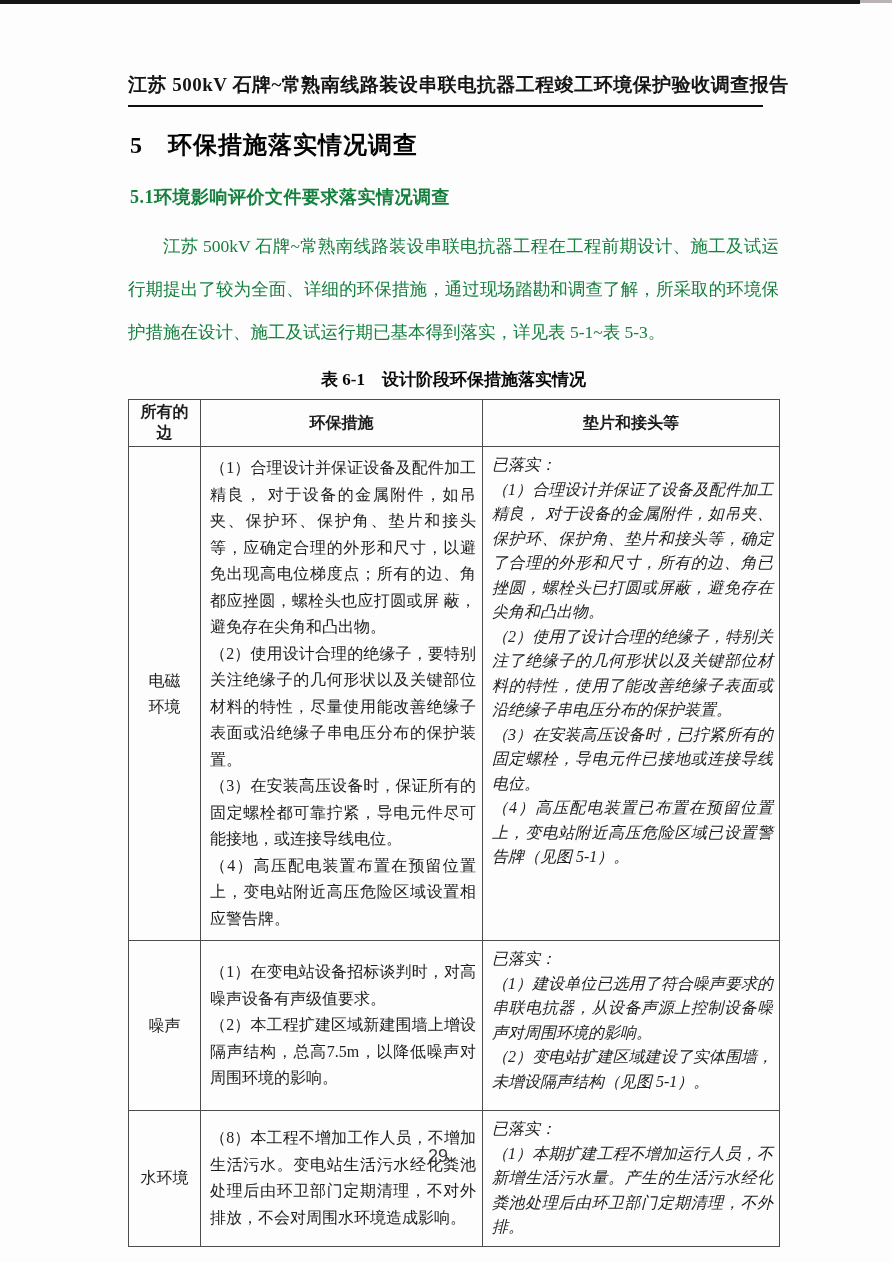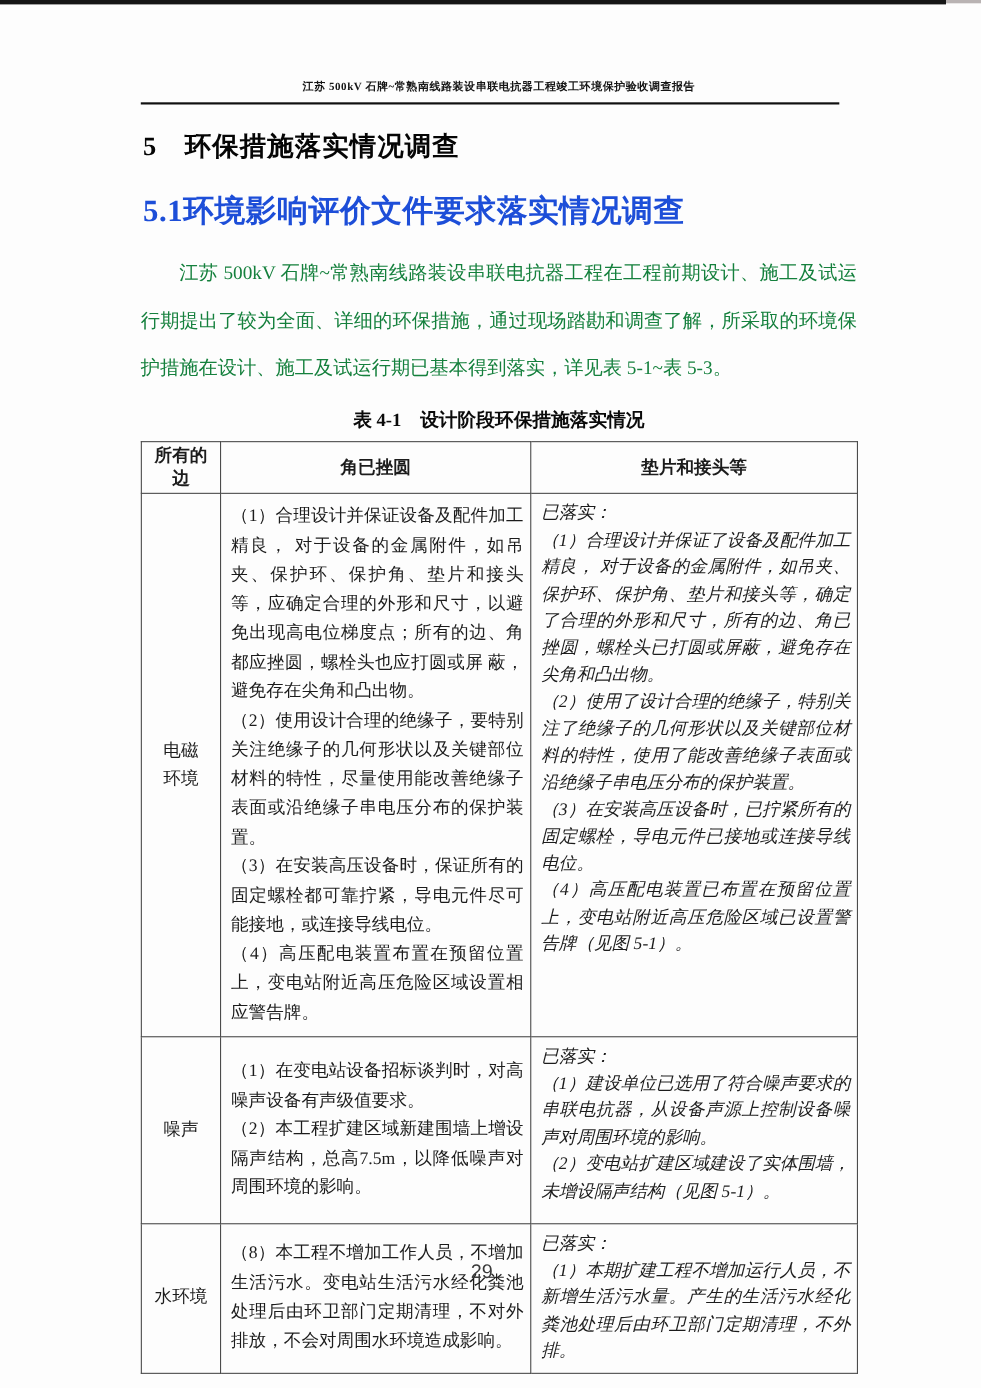--- a/index.html
+++ b/index.html
@@ -18,44 +18,44 @@
   .scan-bar-light {
     position: absolute; top: 0; left: 860px;
     width: 32px; height: 3px; background: #b9b3b3;
   }
   .content {
     position: absolute; left: 128px; top: 0; width: 651px;
   }
   .running-header {
     padding-top: 72px;
     text-align: center;
-    font-size: 10px;
+    font-size: 19px;
     font-weight: bold;
     letter-spacing: 0.5px;
     white-space: nowrap;
     color: #151515;
   }
   .header-rule {
     width: 635px;
     border-top: 2.2px solid #101010;
     margin-top: 7px;
   }
   h1.sec {
     margin: 22px 0 0 2px;
     font-size: 24px;
     font-weight: bold;
     letter-spacing: 1px;
     color: #050505;
   }
   h2.subsec {
     margin: 24px 0 0 2px;
-    font-size: 28px;
+    font-size: 18px;
     font-weight: bold;
     letter-spacing: 0.5px;
-    color: #1d4ed8;
+    color: #15803d;
   }
   p.body-para {
     margin: 16px 0 0 0;
     font-size: 17.5px;
     line-height: 43px;
     text-align: justify;
     text-indent: 2em;
     color: #15803d;
   }
   .table-caption {
@@ -128,32 +128,32 @@
 
   <div class="running-header">江苏 500kV 石牌~常熟南线路装设串联电抗器工程竣工环境保护验收调查报告</div>
   <div class="header-rule"></div>
 
   <h1 class="sec">5　环保措施落实情况调查</h1>
 
   <h2 class="subsec">5.1环境影响评价文件要求落实情况调查</h2>
 
   <p class="body-para">江苏 500kV 石牌~常熟南线路装设串联电抗器工程在工程前期设计、施工及试运行期提出了较为全面、详细的环保措施，通过现场踏勘和调查了解，所采取的环境保护措施在设计、施工及试运行期已基本得到落实，详见表 5-1~表 5-3。</p>
 
-  <div class="table-caption">表 4-1　设计阶段环保措施落实情况</div>
+  <div class="table-caption">表 6-1　设计阶段环保措施落实情况</div>
 
   <table class="report">
     <colgroup>
       <col class="c-issue">
         <col class="c-measures">
         <col class="c-status">
     </colgroup>
     <thead>
       <tr>
         <th>所有的边</th>
-        <th>角已挫圆</th>
+        <th>环保措施</th>
         <th>垫片和接头等</th>
       </tr>
     </thead>
     <tbody>
       <tr class="r1">
         <td class="cell-issue">电磁
 环境</td>
         <td class="cell-measures">（1）合理设计并保证设备及配件加工精良， 对于设备的金属附件，如吊夹、保护环、保护角、垫片和接头等，应确定合理的外形和尺寸，以避免出现高电位梯度点；所有的边、角都应挫圆，螺栓头也应打圆或屏 蔽，避免存在尖角和凸出物。
 （2）使用设计合理的绝缘子，要特别关注绝缘子的几何形状以及关键部位材料的特性，尽量使用能改善绝缘子表面或沿绝缘子串电压分布的保护装置。
 （3）在安装高压设备时，保证所有的固定螺栓都可靠拧紧，导电元件尽可能接地，或连接导线电位。

